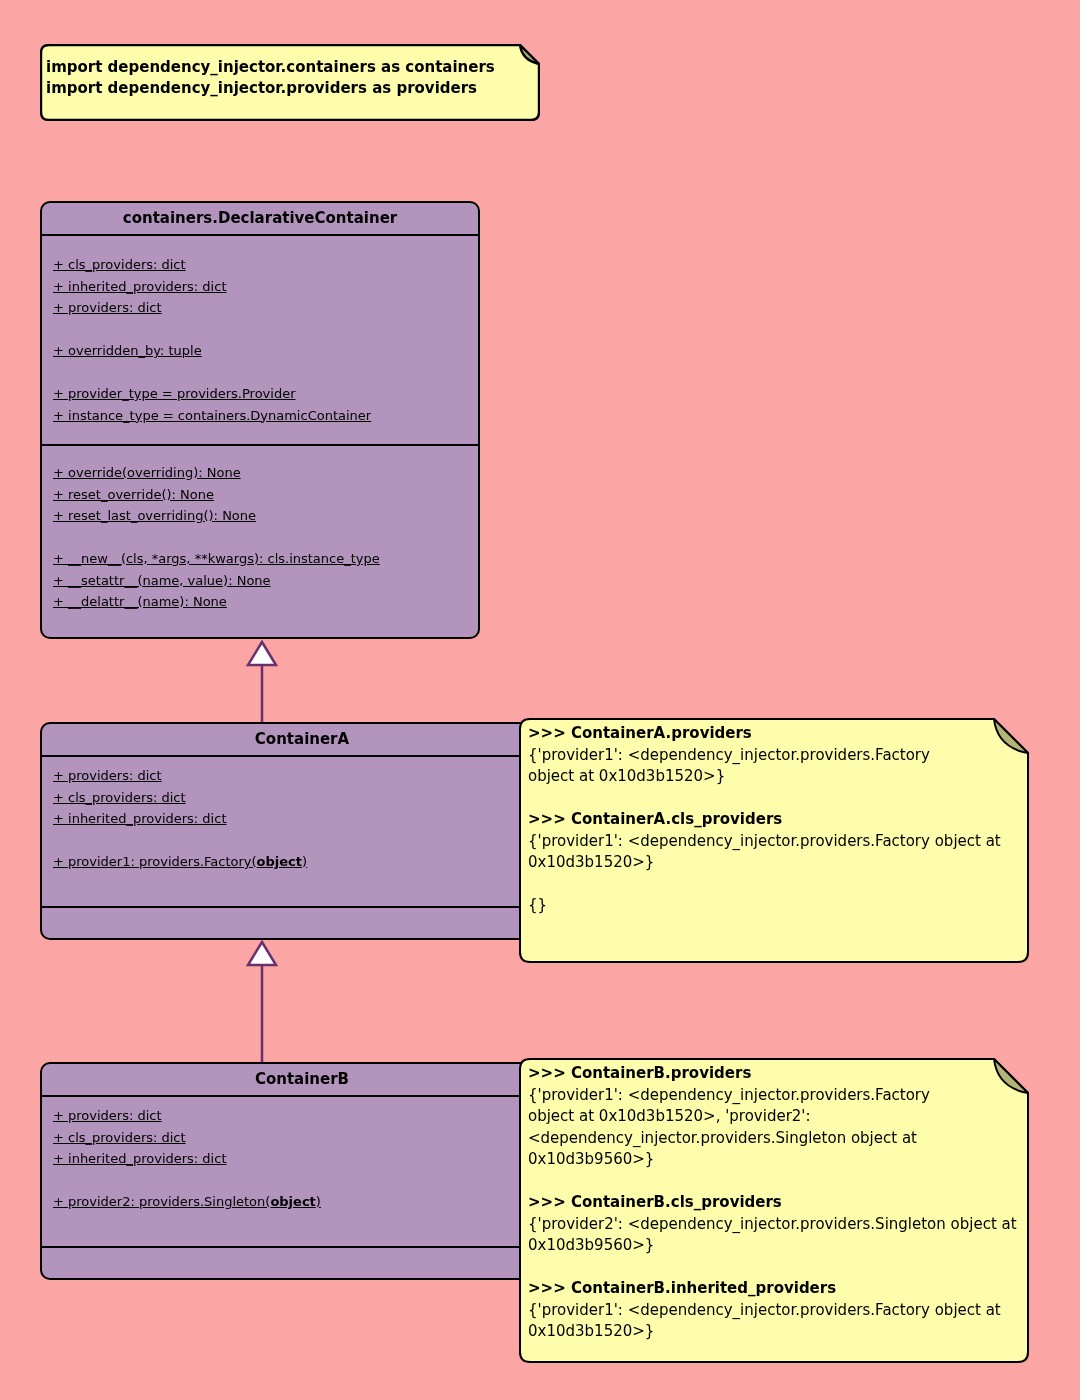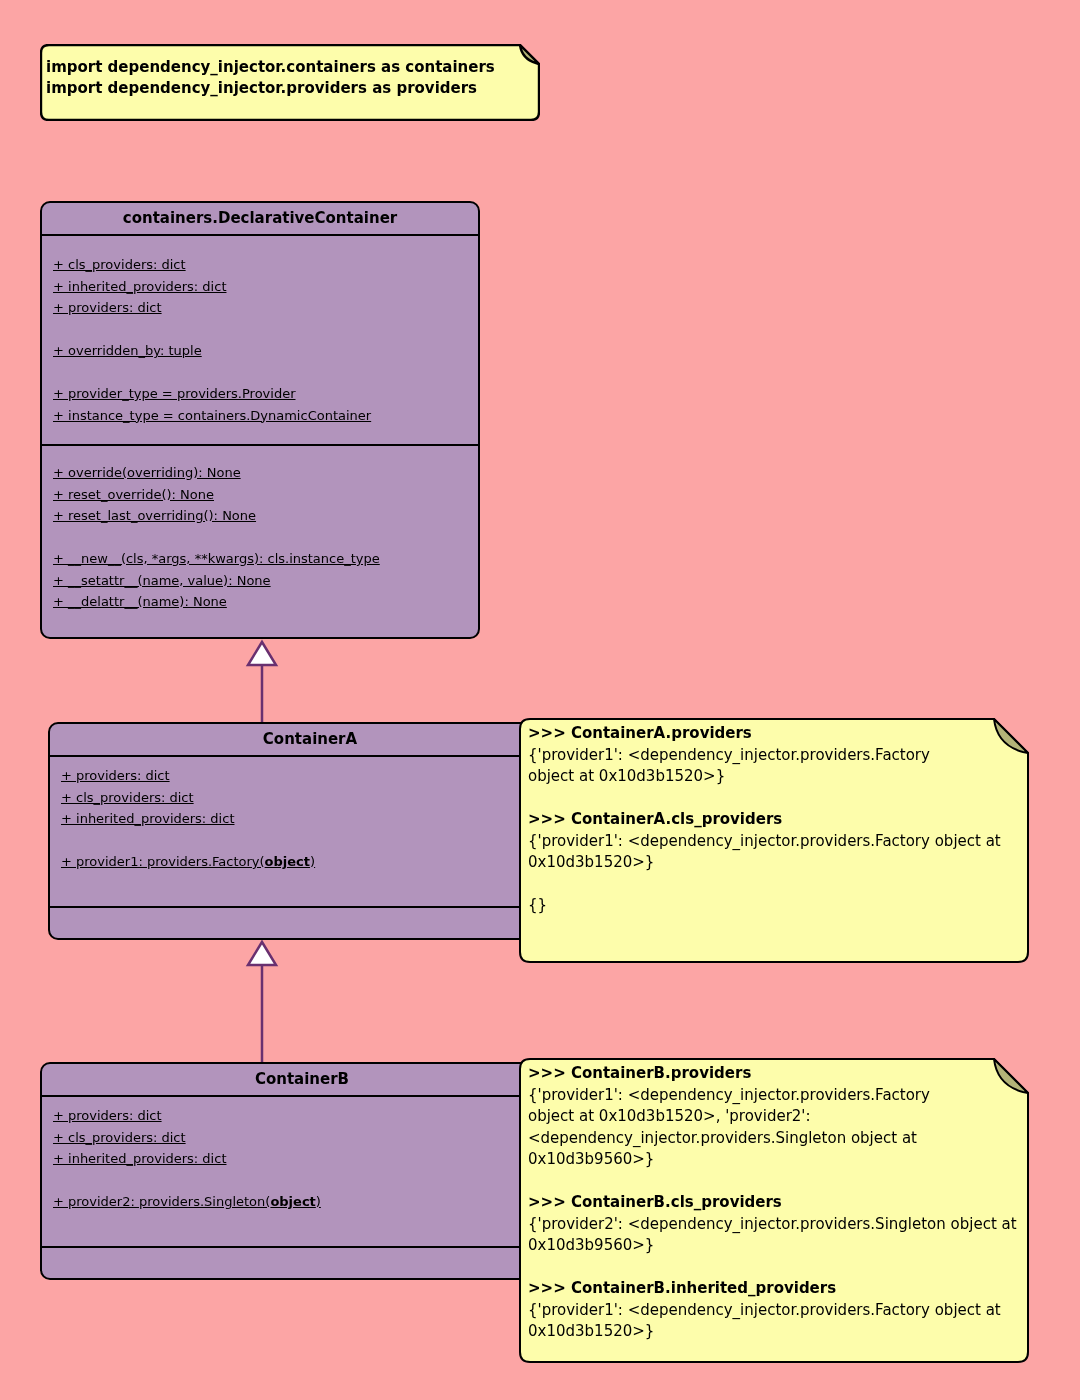--- a/index.html
+++ b/index.html
@@ -110,21 +110,21 @@
       <div class="mrow">+ override(overriding): None</div>
       <div class="mrow">+ reset_override(): None</div>
       <div class="mrow">+ reset_last_overriding(): None</div>
       <div class="gap"></div>
       <div class="mrow">+ __new__(cls, *args, **kwargs): cls.instance_type</div>
       <div class="mrow">+ __setattr__(name, value): None</div>
       <div class="mrow">+ __delattr__(name): None</div>
     </div>
   </div>
 
-  <div class="uml-class" style="left:48px; top:722px; width:524px; height:218px;">
+  <div class="uml-class" style="left:40px; top:722px; width:524px; height:218px;">
     <div class="cls-title">ContainerA</div>
     <div class="members attrs-sub">
       <div class="mrow">+ providers: dict</div>
       <div class="mrow">+ cls_providers: dict</div>
       <div class="mrow">+ inherited_providers: dict</div>
       <div class="gap"></div>
       <div class="mrow"><span>+ provider1: providers.Factory(</span><b>object</b><span>)</span></div>
     </div>
     <div class="methods-empty"></div>
   </div>

